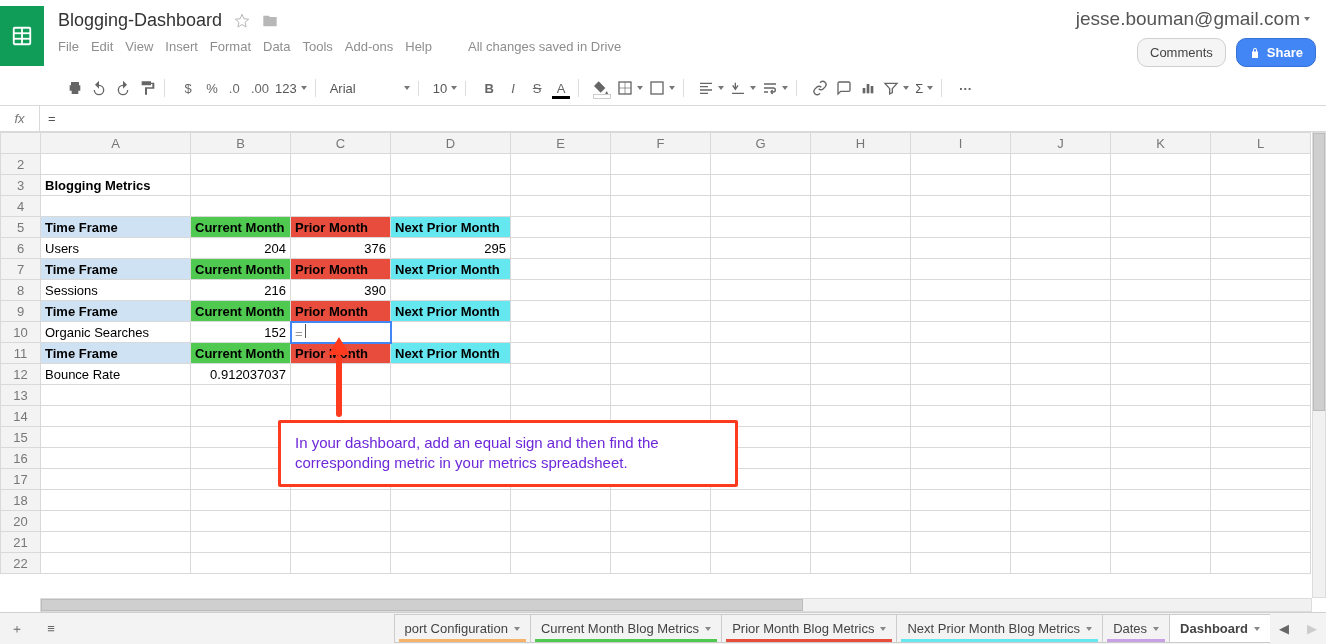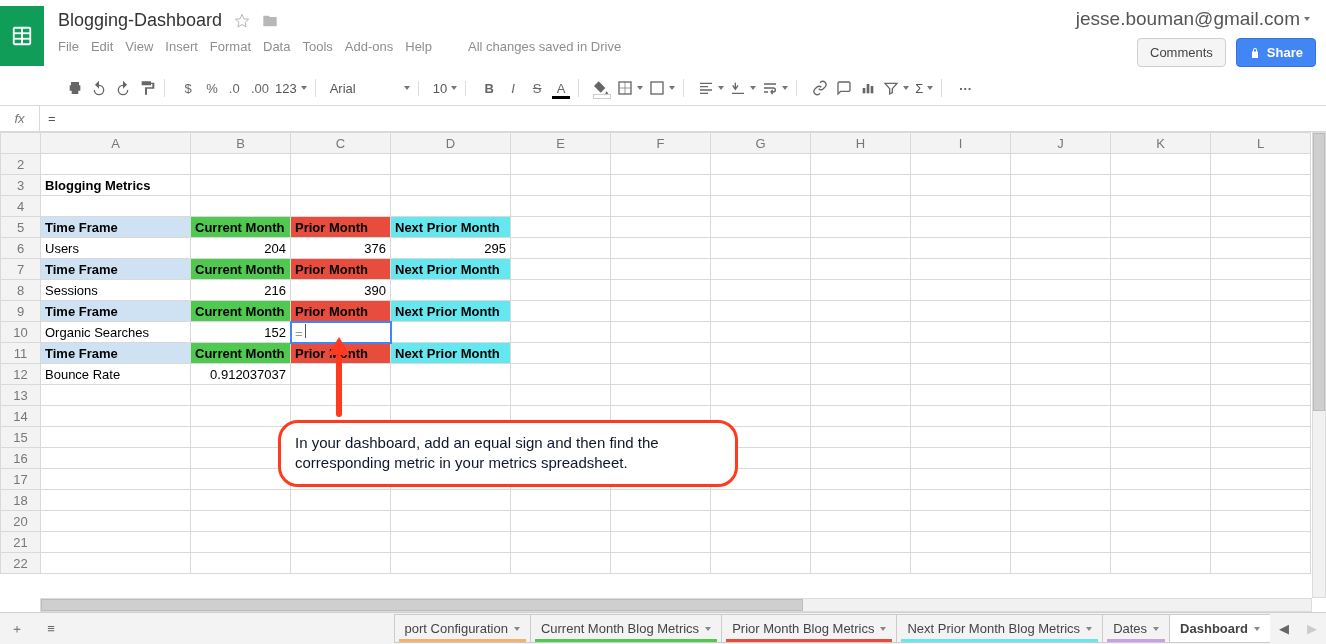--- a/index.html
+++ b/index.html
@@ -13,21 +13,21 @@
   .logo svg { width:22px; height:22px; fill:#fff; }
   .title-block { flex: 1; display:flex; flex-direction:column; }
   .title-row { display:flex; align-items:center; gap:12px; padding-top:4px; }
   .doc-title { font-size:18px; color:#333; }
   .star, .folder { width:16px; height:16px; fill:#b7b7b7; }
   .menus { display:flex; gap:12px; padding-top:8px; font-size:13px; color:#8e8e8e;}
   .menus span {cursor:default;}
   .save-msg { color:#8e8e8e; margin-left:24px;}
   .top-right { display:flex; align-items:center; gap:10px; padding-top:2px;}
   .user-email { font-size:19px; color:#555; padding-right:6px; display:flex; align-items:center; gap:4px;}
-  .btn { border:1px solid #cfcfcf; background:#f5f5f5; font-size:13px; padding:6px 12px; border-radius:4px; color:#444;}
+  .btn { border:1px solid #cfcfcf; background:#f5f5f5; font-size:13px; padding:6px 12px; border-radius:10px; color:#444;}
   .btn.share { background:#4285f4; border-color:#3673d8; color:#fff; font-weight:bold; display:flex; gap:6px; align-items:center;}
   .lock-icon { width:12px; height:12px; fill:#fff; }
 
   
   .toolbar { display:flex; align-items:center; padding:6px 10px 8px 58px; gap:6px; border-bottom:1px solid #d9d9d9; font-size:13px; color:#555;}
   .tgrp { display:flex; align-items:center; gap:6px; padding:0 8px; border-right:1px solid #ddd; }
   .tgrp:last-child{border-right:none;}
   .ticon { width:18px; height:18px; display:flex; align-items:center; justify-content:center; color:#666;}
   .ticon svg{width:16px;height:16px;fill:#666;}
   .tdrop { display:flex; align-items:center; gap:4px;}
@@ -71,21 +71,21 @@
   .scroll-x{position:absolute;left:40px;right:14px;bottom:0;height:14px;background:#f1f1f1;border:1px solid #dcdcdc;}
   .scroll-x .thumb{position:absolute;left:0;top:0;bottom:0;width:60%;background:#cfcfcf;border:1px solid #bcbcbc;}
   .scroll-y{position:absolute;right:0;top:0;bottom:14px;width:14px;background:#f1f1f1;border:1px solid #dcdcdc;}
   .scroll-y .thumb{position:absolute;top:0;left:0;right:0;height:60%;background:#cfcfcf;border:1px solid #bcbcbc;}
 
   
   .annot { position:absolute; pointer-events:none; }
   .arrow { position:absolute; }
   .arrow .shaft{width:6px;height:62px;background:#ff3b1f;margin:0 auto;border-radius:3px;}
   .arrow .head{width:0;height:0;border-left:11px solid transparent;border-right:11px solid transparent;border-bottom:18px solid #ff3b1f;margin:0 auto;}
-  .callout { position:absolute; background:#fff; border:3px solid #ff3b1f; border-radius:20px; padding:10px 14px; font-size:15px; color:#0f172a; font-family:"Helvetica Neue",Arial,sans-serif; line-height:1.35; max-width:460px;}
+  .callout { position:absolute; background:#fff; border:3px solid #ff3b1f; border-radius:2px; padding:10px 14px; font-size:15px; color:#6d28d9; font-family:"Helvetica Neue",Arial,sans-serif; line-height:1.35; max-width:460px;}
 
   
   .tabs { position:absolute; left:0; right:0; bottom:0; height:32px; display:flex; align-items:center; background:#f3f3f3; border-top:1px solid #d0d0d0; font-size:13px;}
   .tabs .tabbtn { width:34px; display:flex; justify-content:center; color:#666;}
   .tabstrip{display:flex;align-items:center;flex:1;overflow:hidden;justify-content:flex-end;}
   .tab{display:flex;align-items:center;gap:6px;padding:6px 10px;border:1px solid #ccc;background:#f3f3f3;color:#444;position:relative;margin-right:-1px;cursor:default;}
   .tab.active{background:#fff;font-weight:bold;}
   .tab .bar{position:absolute;left:4px;right:4px;bottom:0;height:3px;}
   .tab .mini-caret{width:0;height:0;border-left:3px solid transparent;border-right:3px solid transparent;border-top:4px solid #888;}
   .tabs .navarrow{width:28px;text-align:center;color:#666;}

